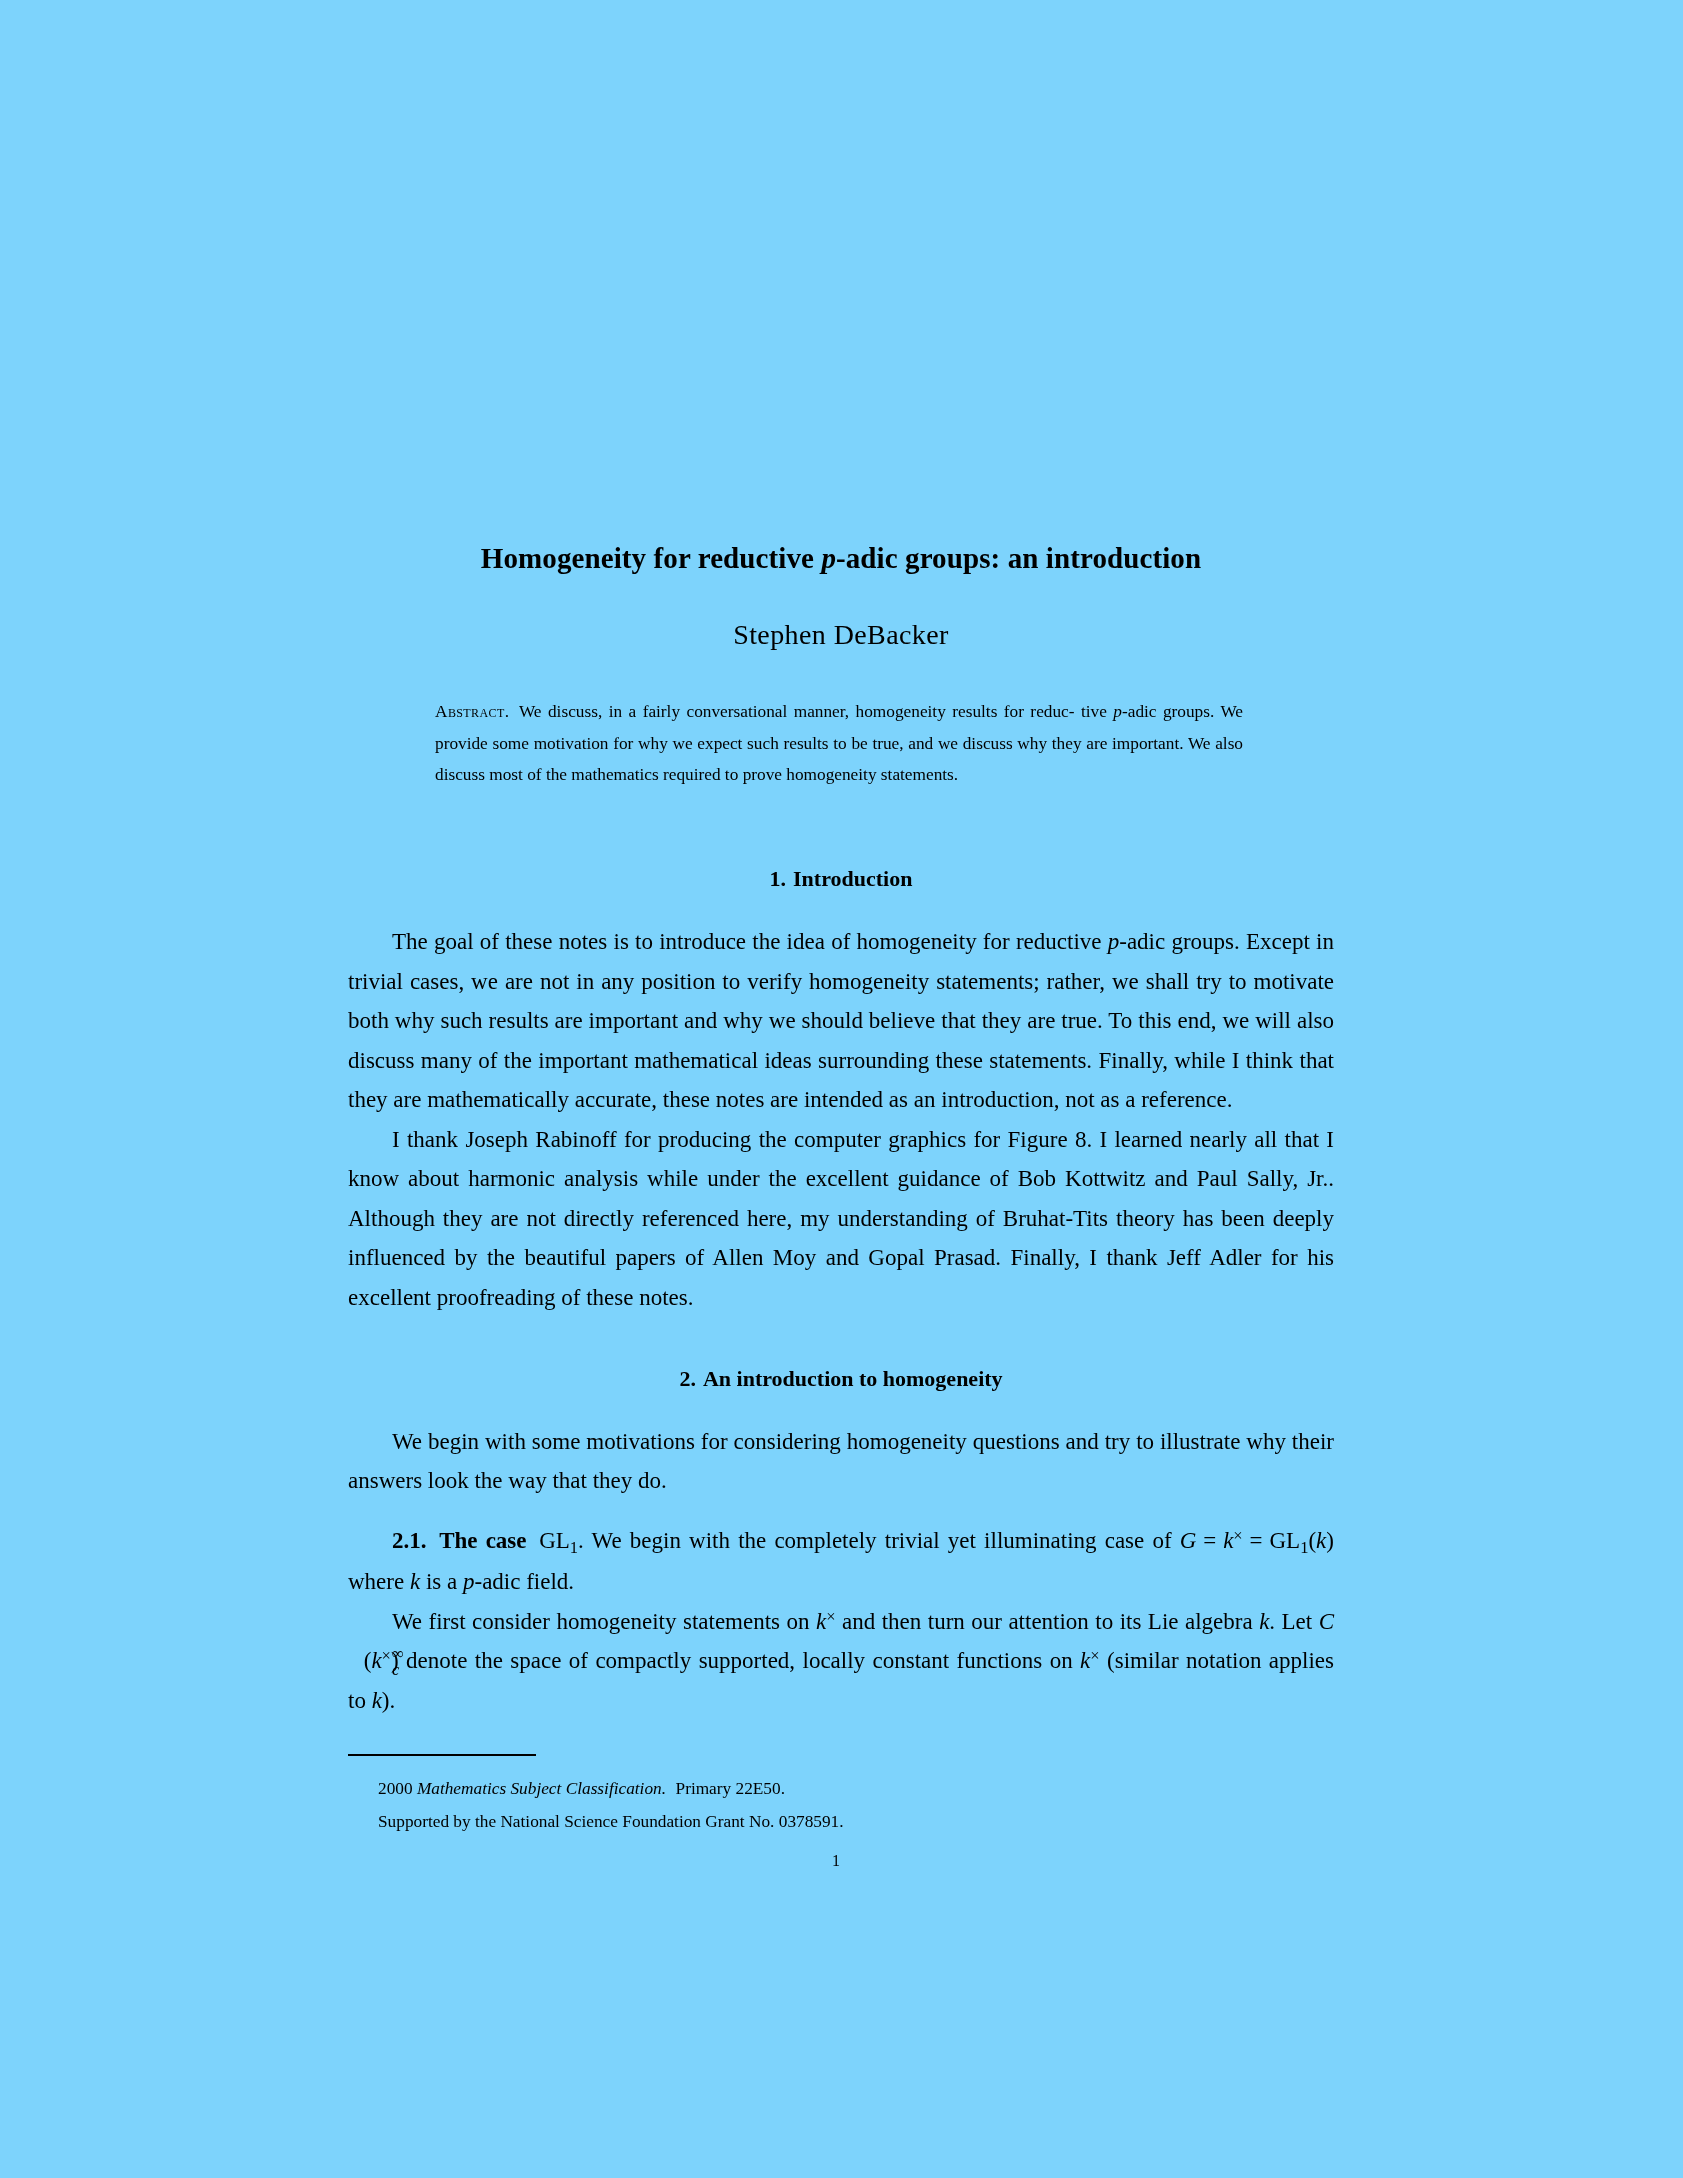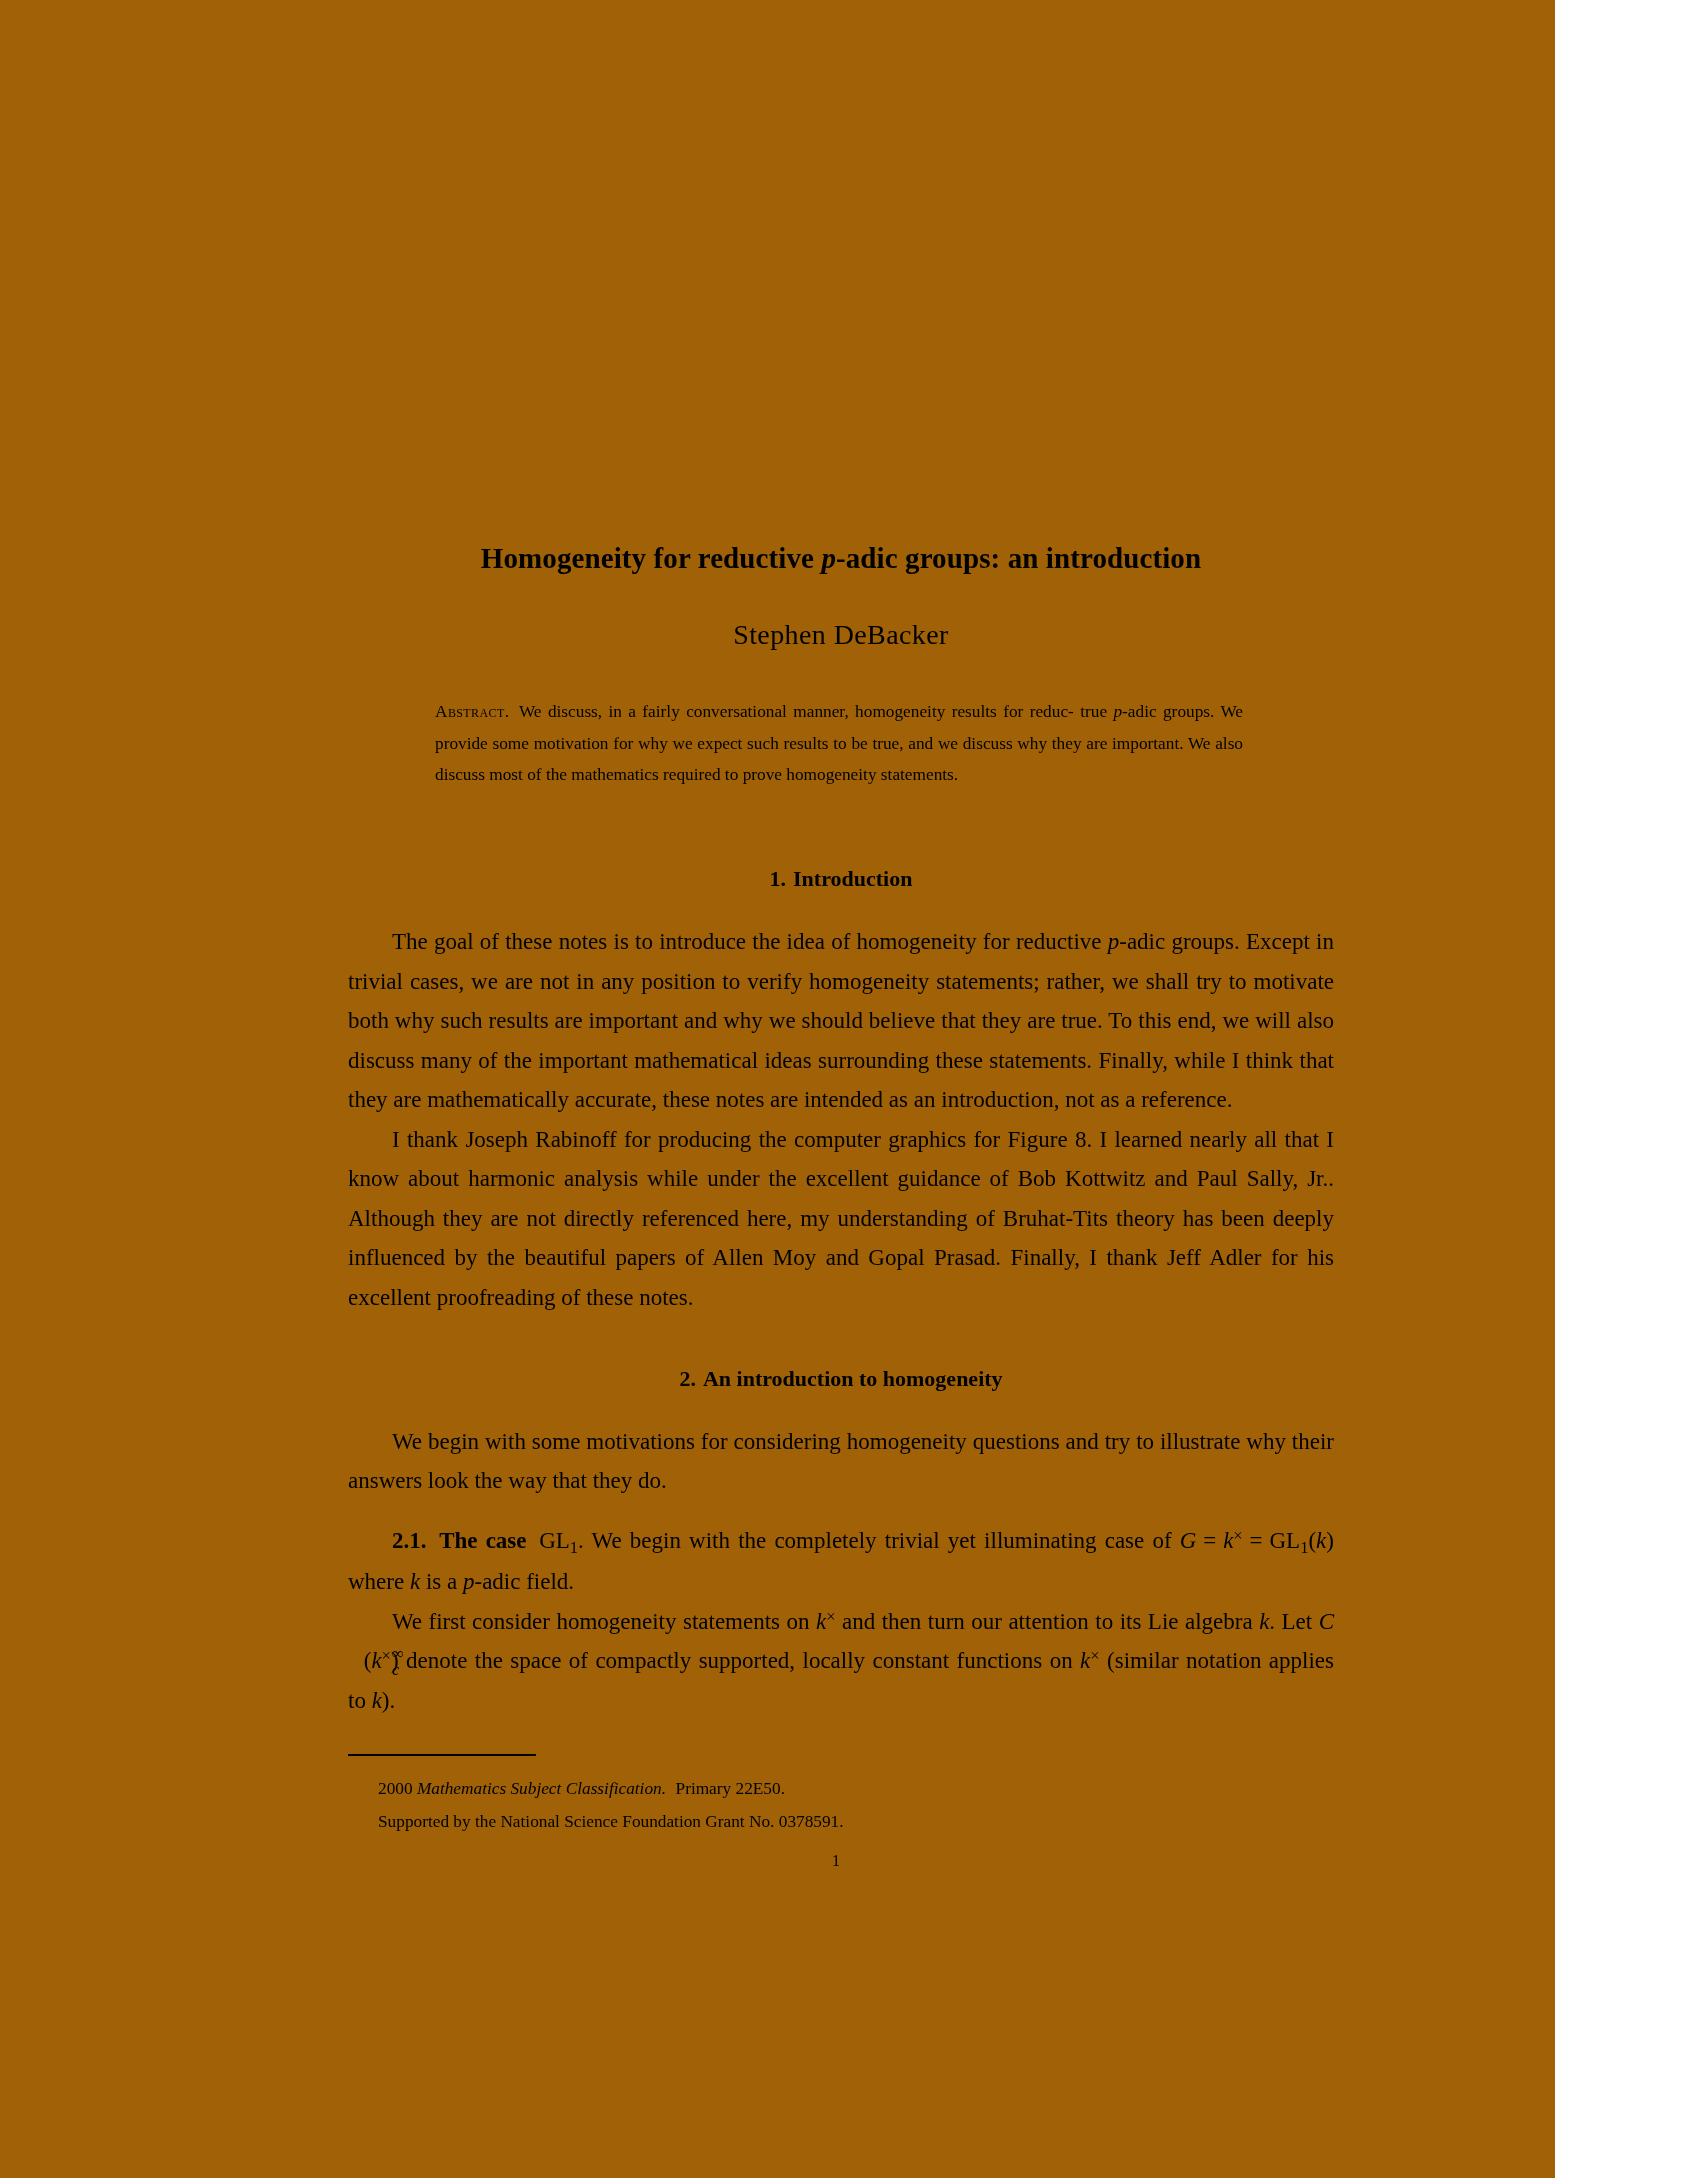--- a/index.html
+++ b/index.html
@@ -2,23 +2,23 @@
 <html><head>
 <meta charset="utf-8">
 <style>
   html, body {
     margin: 0;
     padding: 0;
     background: #ffffff;
   }
   .page {
     position: relative;
-    width: 1555px;
+    width: 1683px;
     height: 2178px;
-    background: #a16207;
+    background: #7dd3fc;
     font-family: "Liberation Serif", "DejaVu Serif", serif;
     color: #000000;
     overflow: hidden;
   }
   .content {
     position: absolute;
     left: 348px;
     top: 0;
     width: 986px;
   }
@@ -133,21 +133,21 @@
 <body>
 
 <div class="page">
   <div class="content">
 
     <div class="title"><span>Homogeneity for reductive </span><span class="mathvar">p</span><span>-adic groups: an introduction</span></div>
 
     <div class="author">Stephen DeBacker</div>
 
     <div class="abstract"><span class="abstract-label">Abstract</span><span class="sp"></span><span>We discuss, in a fairly conversational manner, homogeneity results for reduc-</span>
-      <span>true </span><span class="mi">p</span><span>-adic groups. We provide some motivation for why we expect such results to be true, and we discuss why they are important. We also discuss most of the mathematics required to prove homogeneity statements.</span></div>
+      <span>tive </span><span class="mi">p</span><span>-adic groups. We provide some motivation for why we expect such results to be true, and we discuss why they are important. We also discuss most of the mathematics required to prove homogeneity statements.</span></div>
 
     <div class="sec1-wrap">
       <h2 class="section"><span class="sec-num">1.</span><span>Introduction</span></h2>
     </div>
 
     <p class="body first"><span>The goal of these notes is to introduce the idea of homogeneity for reductive </span><span class="mi">p</span><span>-adic groups. Except in trivial cases, we are not in any position to verify homogeneity statements; rather, we shall try to motivate both why such results are important and why we should believe that they are true. To this end, we will also discuss many of the important mathematical ideas surrounding these statements. Finally, while I think that they are mathematically accurate, these notes are intended as an introduction, not as a reference.</span></p>
 
     <p class="body cont">I thank Joseph Rabinoff for producing the computer graphics for Figure 8. I learned nearly all that I know about harmonic analysis while under the excellent guidance of Bob Kottwitz and Paul Sally, Jr.. Although they are not directly referenced here, my understanding of Bruhat-Tits theory has been deeply influenced by the beautiful papers of Allen Moy and Gopal Prasad. Finally, I thank Jeff Adler for his excellent proofreading of these notes.</p>
 
     <div class="sec2-wrap">

